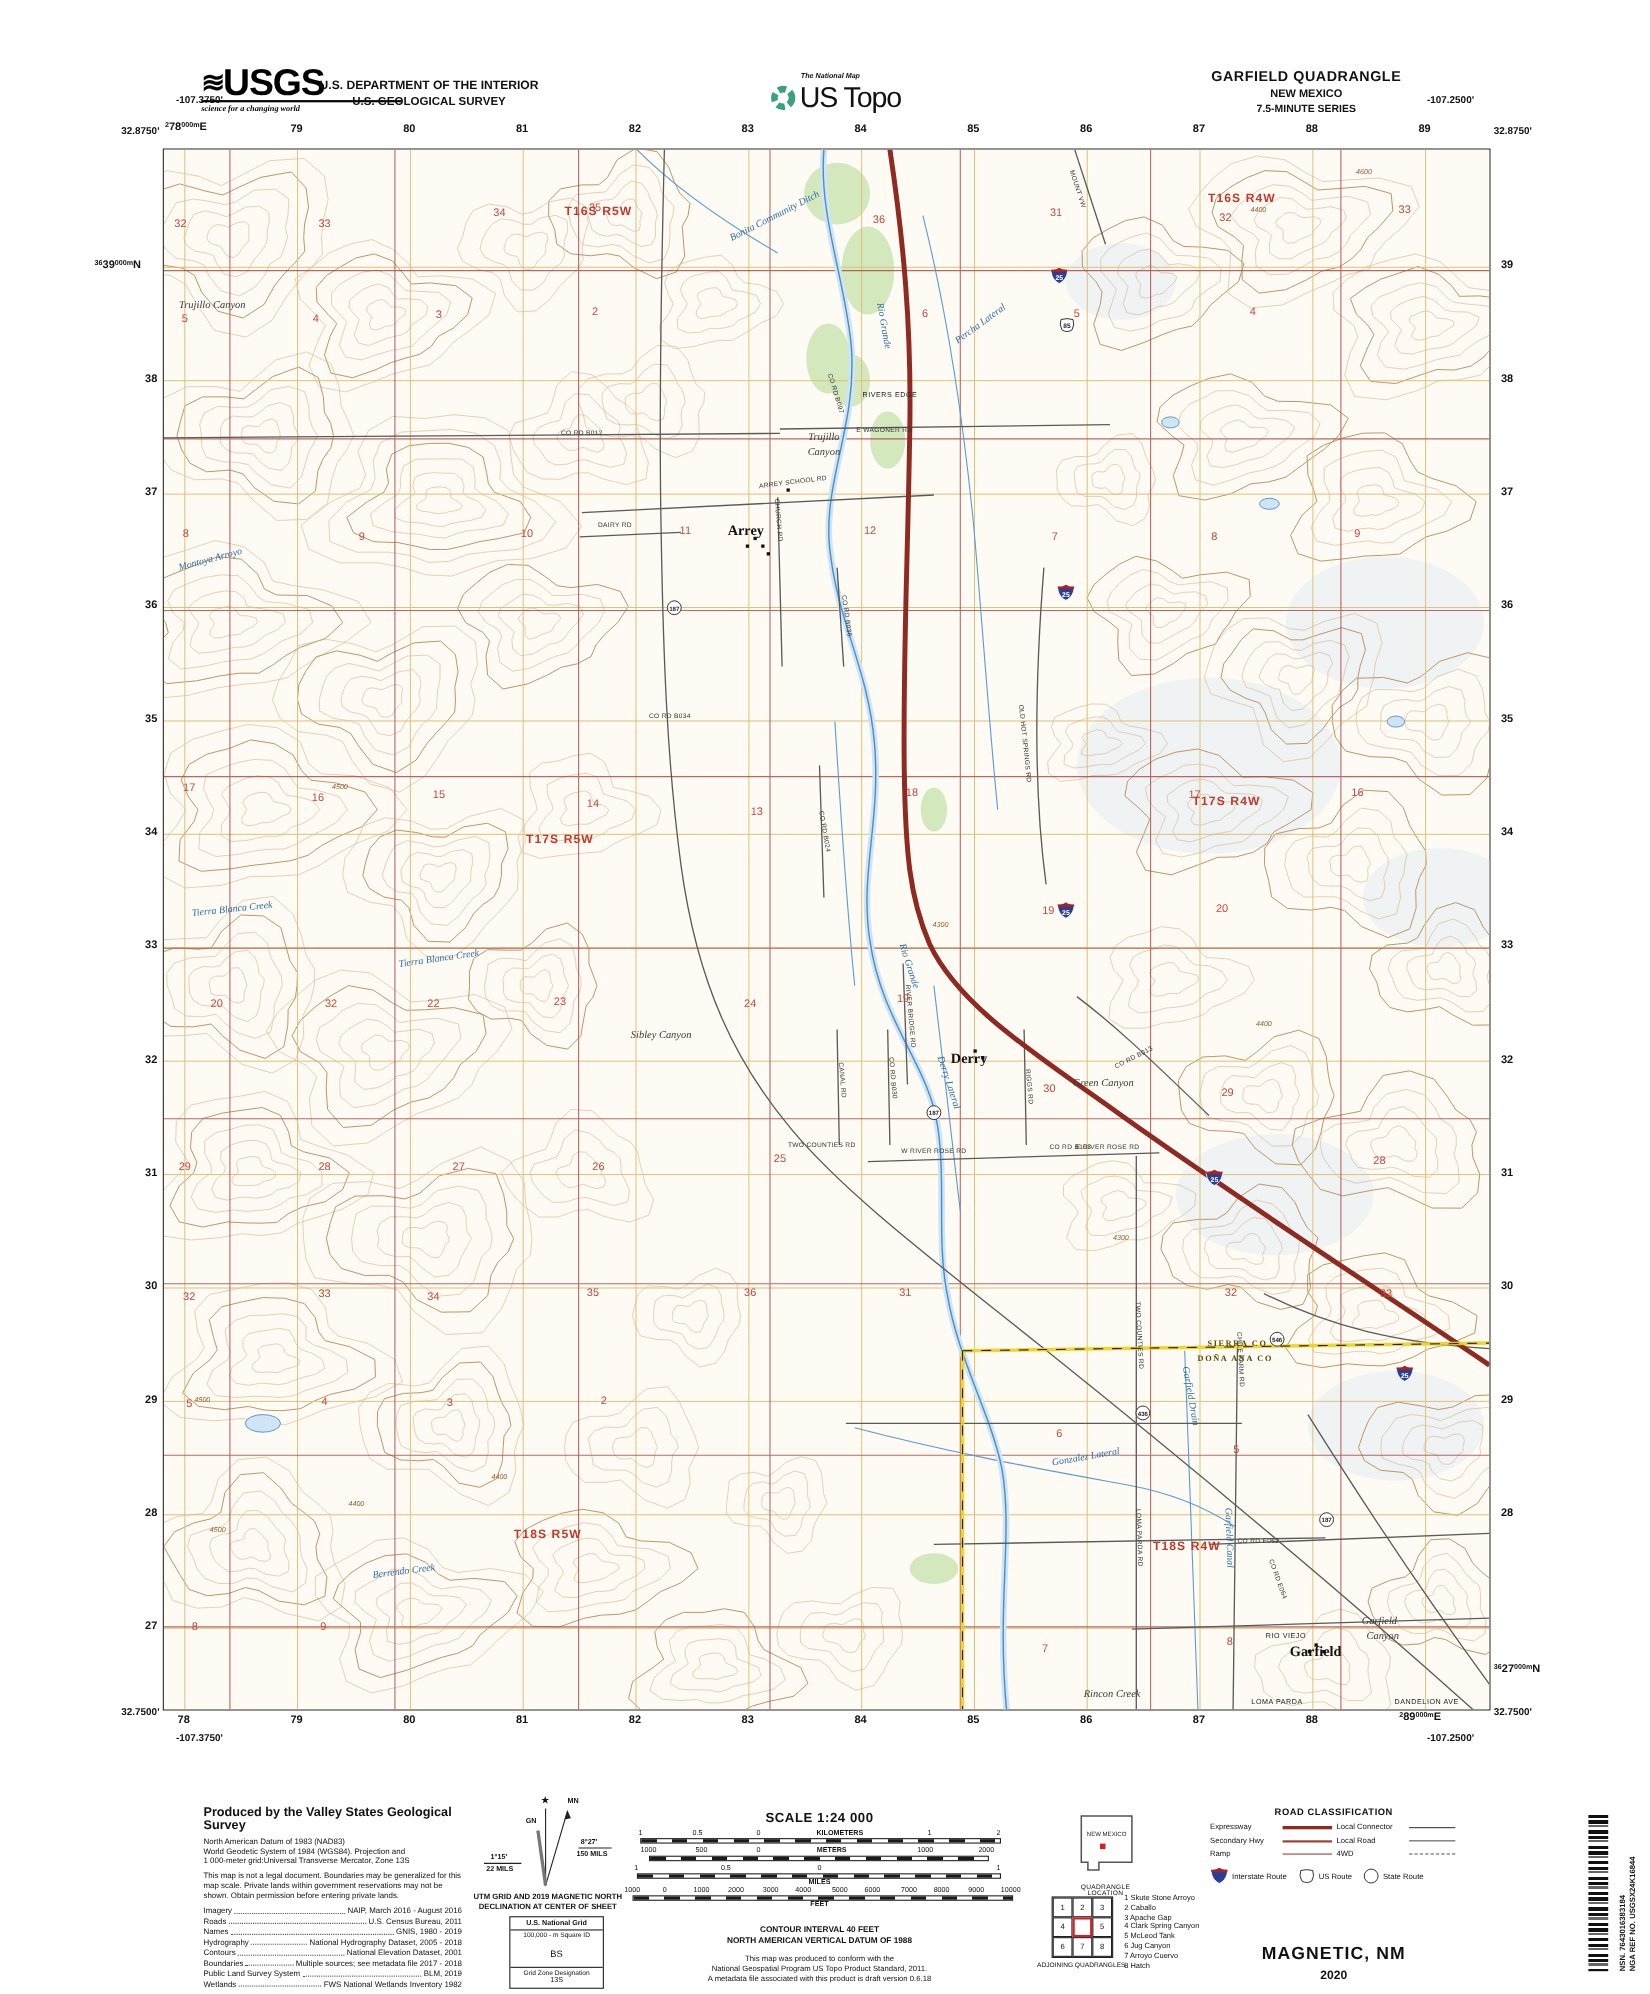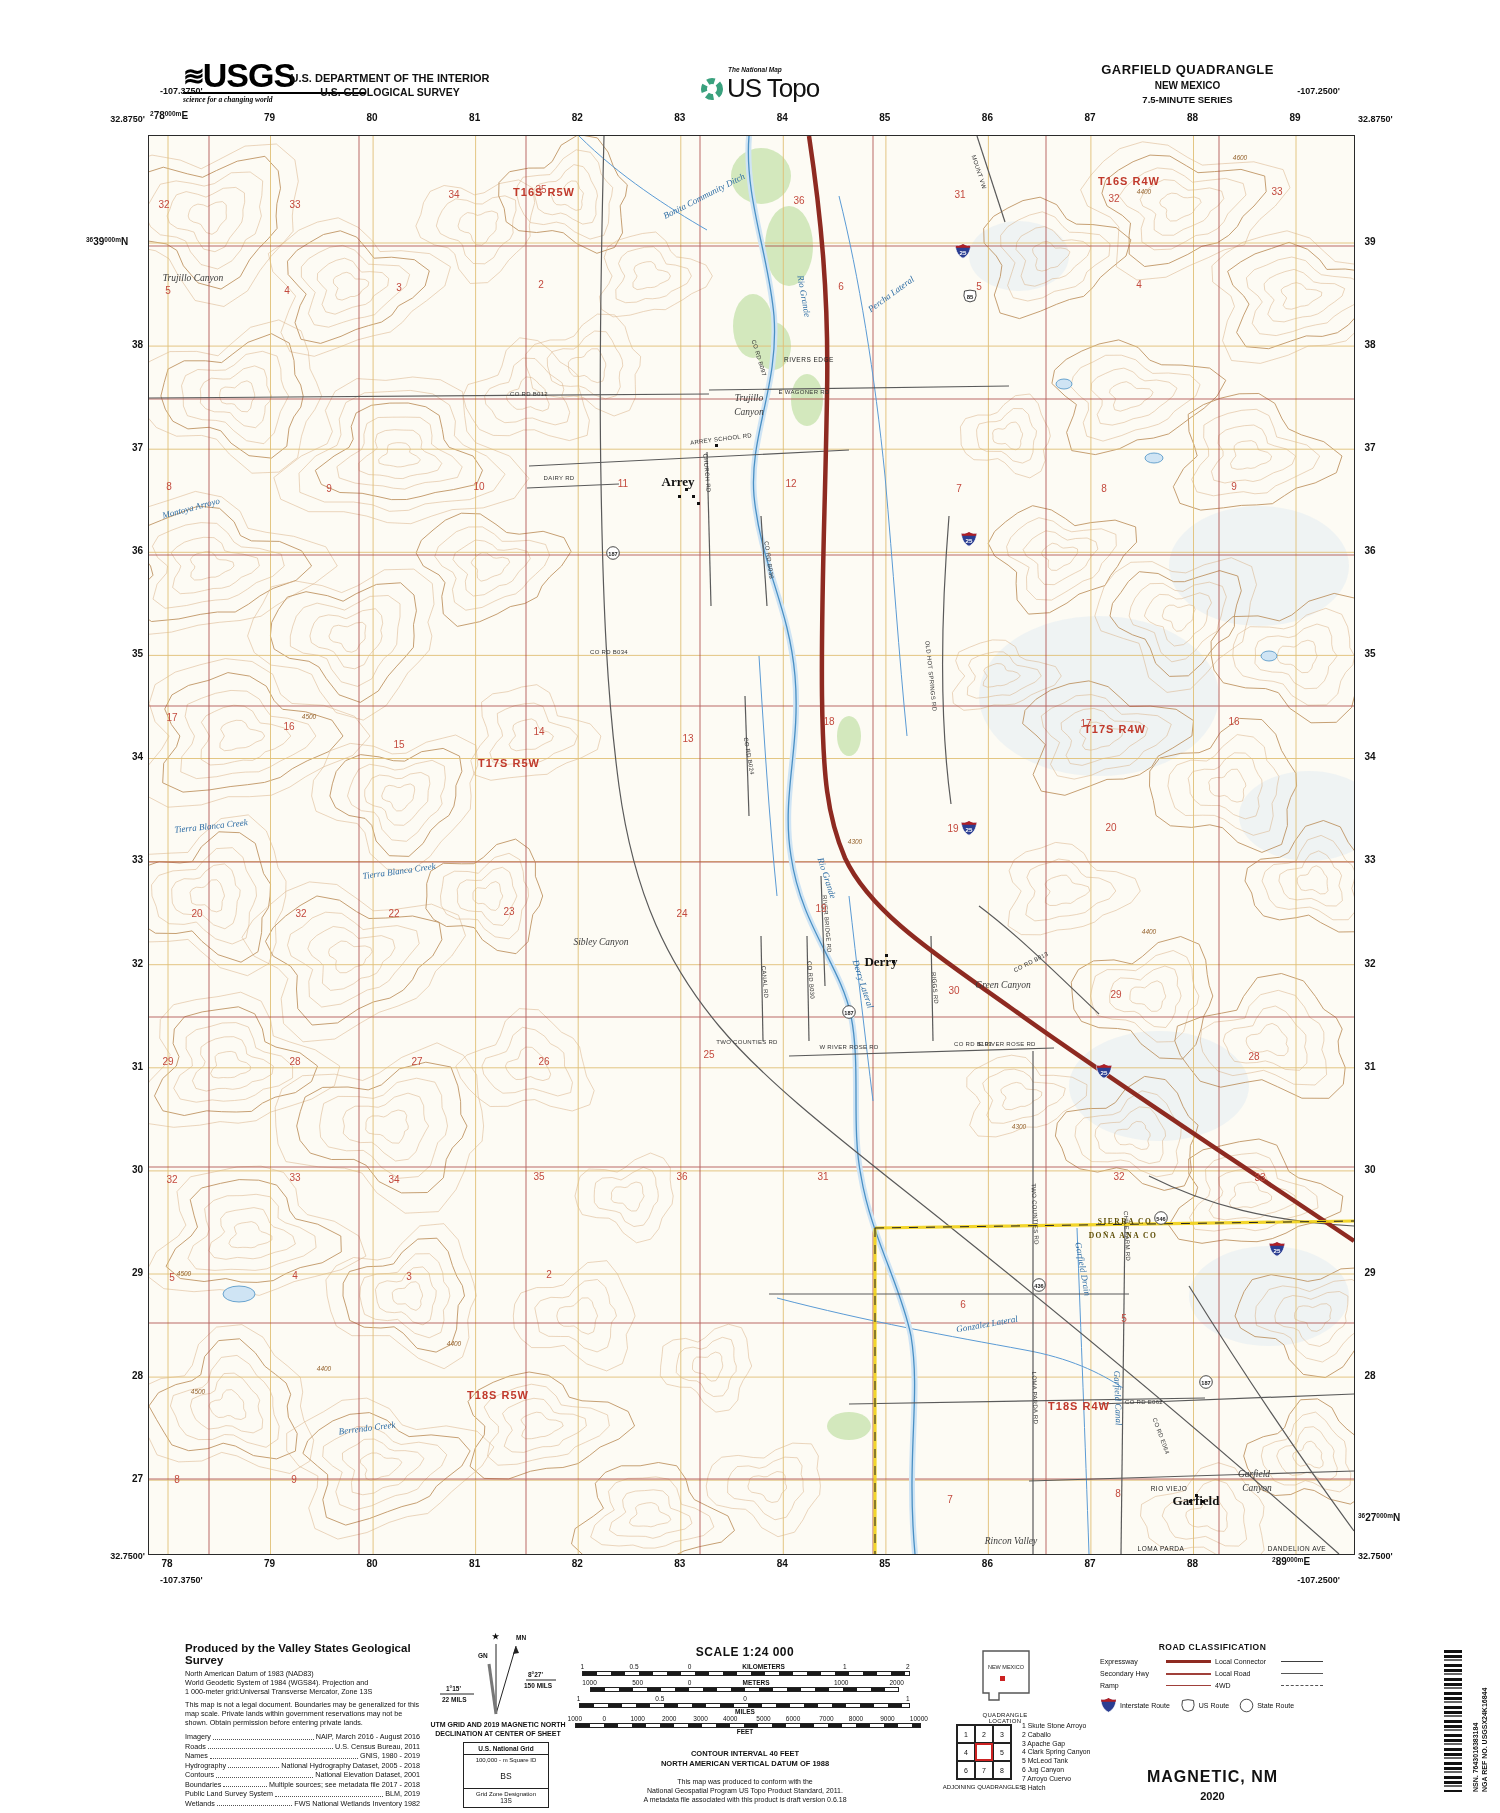--- a/index.html
+++ b/index.html
@@ -497,21 +497,21 @@
         <div class="mlbl c-wtr" style="left: 934px; top: 1133px; transform: translate(-50%, -50%) rotate(80deg);">Garfield Drain</div>
         <div class="mlbl c-wtr" style="left: 838px; top: 1188px; transform: translate(-50%, -50%) rotate(-10deg);">Gonzalez Lateral</div>
         <div class="mlbl c-wtr" style="left: 969px; top: 1262px; transform: translate(-50%, -50%) rotate(88deg);">Garfield Canal</div>
         <div class="mlbl c-lf" style="left: 44px; top: 142px; transform: translate(-50%, -50%);">Trujillo Canyon</div>
         <div class="mlbl c-lf" style="left: 600px; top: 262px; transform: translate(-50%, -50%);">Trujillo</div>
         <div class="mlbl c-lf" style="left: 600px; top: 276px; transform: translate(-50%, -50%);">Canyon</div>
         <div class="mlbl c-lf" style="left: 452px; top: 806px; transform: translate(-50%, -50%);">Sibley Canyon</div>
         <div class="mlbl c-lf" style="left: 854px; top: 849px; transform: translate(-50%, -50%);">Green Canyon</div>
         <div class="mlbl c-lf" style="left: 1105px; top: 1338px; transform: translate(-50%, -50%);">Garfield</div>
         <div class="mlbl c-lf" style="left: 1108px; top: 1352px; transform: translate(-50%, -50%);">Canyon</div>
-        <div class="mlbl c-lf" style="left: 862px; top: 1405px; transform: translate(-50%, -50%);">Rincon Valley</div>
+        <div class="mlbl c-lf" style="left: 862px; top: 1405px; transform: translate(-50%, -50%);">Rincon Creek</div>
         <div class="mlbl c-cap" style="left: 1012px; top: 1412px; transform: translate(-50%, -50%);">LOMA PARDA</div>
         <div class="mlbl c-cap" style="left: 1148px; top: 1412px; transform: translate(-50%, -50%);">DANDELION AVE</div>
         <div class="mlbl c-cap" style="left: 1020px; top: 1352px; transform: translate(-50%, -50%);">RIO VIEJO</div>
         <div class="mlbl c-cap" style="left: 660px; top: 223px; transform: translate(-50%, -50%);">RIVERS EDGE</div>
         <div class="mlbl c-co" style="left: 976px; top: 1085px; transform: translate(-50%, -50%);">SIERRA CO</div>
         <div class="mlbl c-co" style="left: 974px; top: 1099px; transform: translate(-50%, -50%);">DOÑA ANA CO</div>
         <div class="mlbl c-rd" style="left: 380px; top: 258px; transform: translate(-50%, -50%);">CO RD B012</div>
         <div class="mlbl c-rd" style="left: 655px; top: 256px; transform: translate(-50%, -50%);">E WAGONER RD</div>
         <div class="mlbl c-rd" style="left: 572px; top: 303px; transform: translate(-50%, -50%) rotate(-7deg);">ARREY SCHOOL RD</div>
         <div class="mlbl c-rd" style="left: 558px; top: 337px; transform: translate(-50%, -50%) rotate(85deg);">CHURCH RD</div>
@@ -554,21 +554,21 @@
         <div class="mlbl c-sec" style="left: 20px; top: 350px; transform: translate(-50%, -50%);">8</div>
         <div class="mlbl c-sec" style="left: 180px; top: 352px; transform: translate(-50%, -50%);">9</div>
         <div class="mlbl c-sec" style="left: 330px; top: 350px; transform: translate(-50%, -50%);">10</div>
         <div class="mlbl c-sec" style="left: 474px; top: 347px; transform: translate(-50%, -50%);">11</div>
         <div class="mlbl c-sec" style="left: 642px; top: 347px; transform: translate(-50%, -50%);">12</div>
         <div class="mlbl c-sec" style="left: 810px; top: 352px; transform: translate(-50%, -50%);">7</div>
         <div class="mlbl c-sec" style="left: 955px; top: 352px; transform: translate(-50%, -50%);">8</div>
         <div class="mlbl c-sec" style="left: 1085px; top: 350px; transform: translate(-50%, -50%);">9</div>
         <div class="mlbl c-sec" style="left: 23px; top: 581px; transform: translate(-50%, -50%);">17</div>
         <div class="mlbl c-sec" style="left: 140px; top: 590px; transform: translate(-50%, -50%);">16</div>
-        <div class="mlbl c-sec" style="left: 250px; top: 608px; transform: translate(-50%, -50%);">15</div>
+        <div class="mlbl c-sec" style="left: 250px; top: 587px; transform: translate(-50%, -50%);">15</div>
         <div class="mlbl c-sec" style="left: 390px; top: 595px; transform: translate(-50%, -50%);">14</div>
         <div class="mlbl c-sec" style="left: 539px; top: 602px; transform: translate(-50%, -50%);">13</div>
         <div class="mlbl c-sec" style="left: 680px; top: 585px; transform: translate(-50%, -50%);">18</div>
         <div class="mlbl c-sec" style="left: 937px; top: 587px; transform: translate(-50%, -50%);">17</div>
         <div class="mlbl c-sec" style="left: 1085px; top: 585px; transform: translate(-50%, -50%);">16</div>
         <div class="mlbl c-sec" style="left: 48px; top: 777px; transform: translate(-50%, -50%);">20</div>
         <div class="mlbl c-sec" style="left: 152px; top: 777px; transform: translate(-50%, -50%);">32</div>
         <div class="mlbl c-sec" style="left: 245px; top: 777px; transform: translate(-50%, -50%);">22</div>
         <div class="mlbl c-sec" style="left: 360px; top: 775px; transform: translate(-50%, -50%);">23</div>
         <div class="mlbl c-sec" style="left: 533px; top: 777px; transform: translate(-50%, -50%);">24</div>

